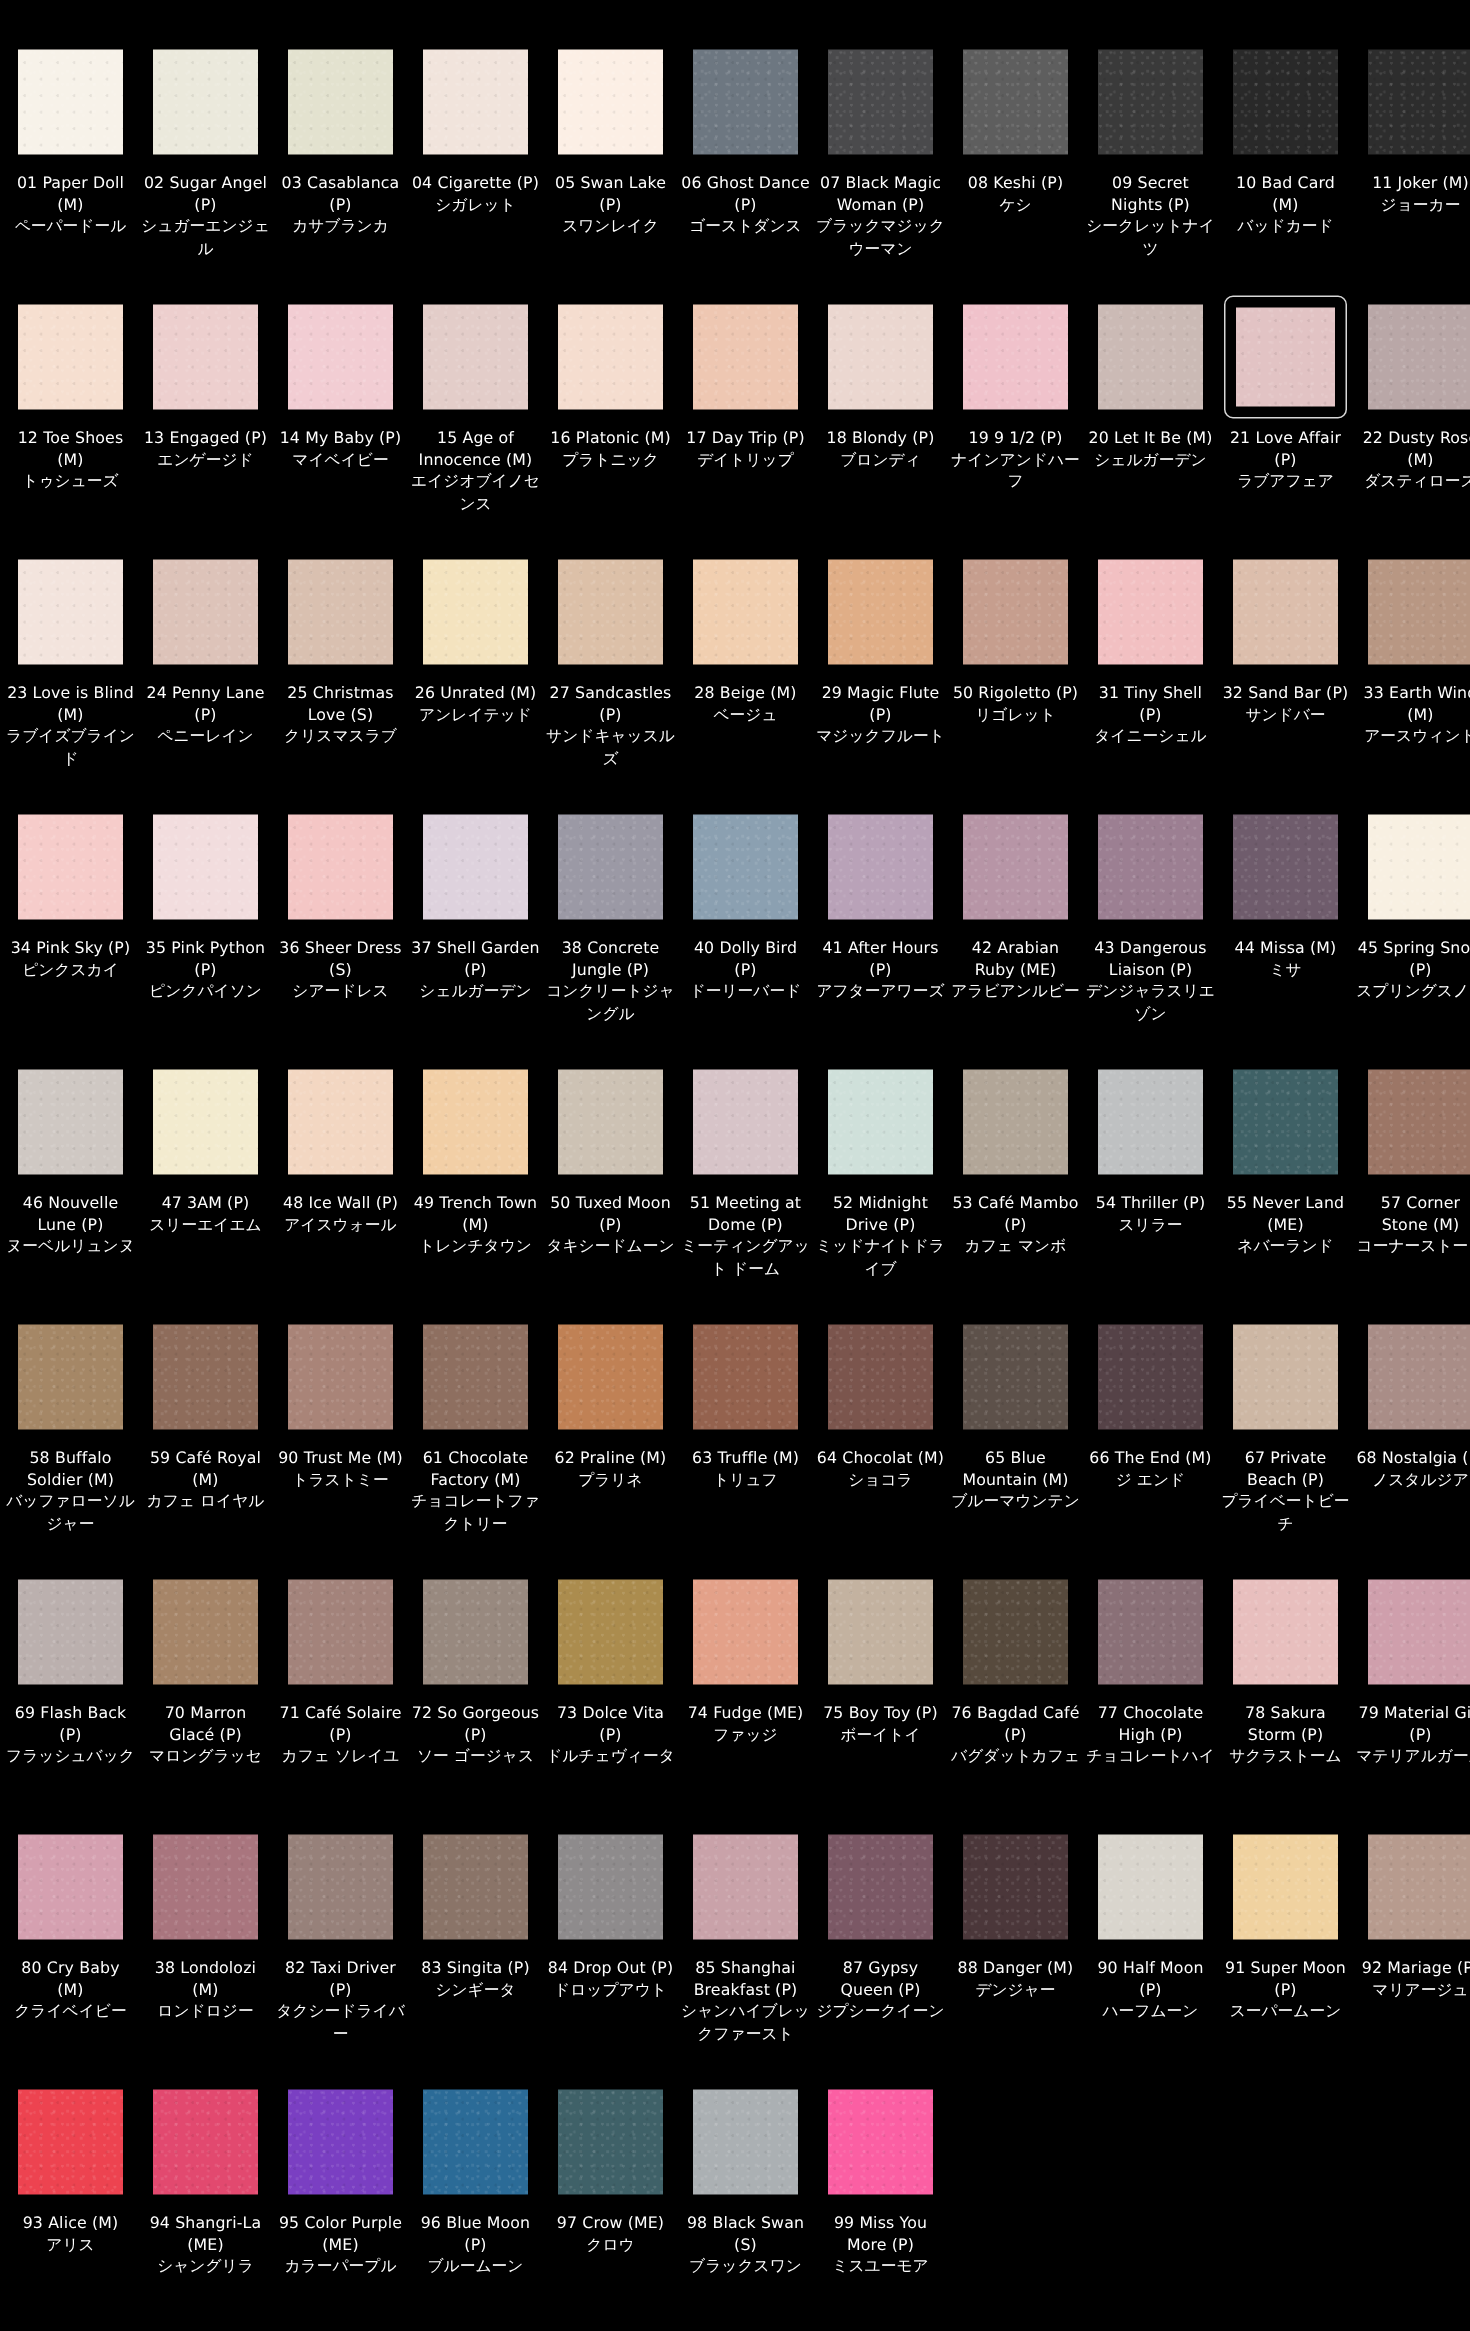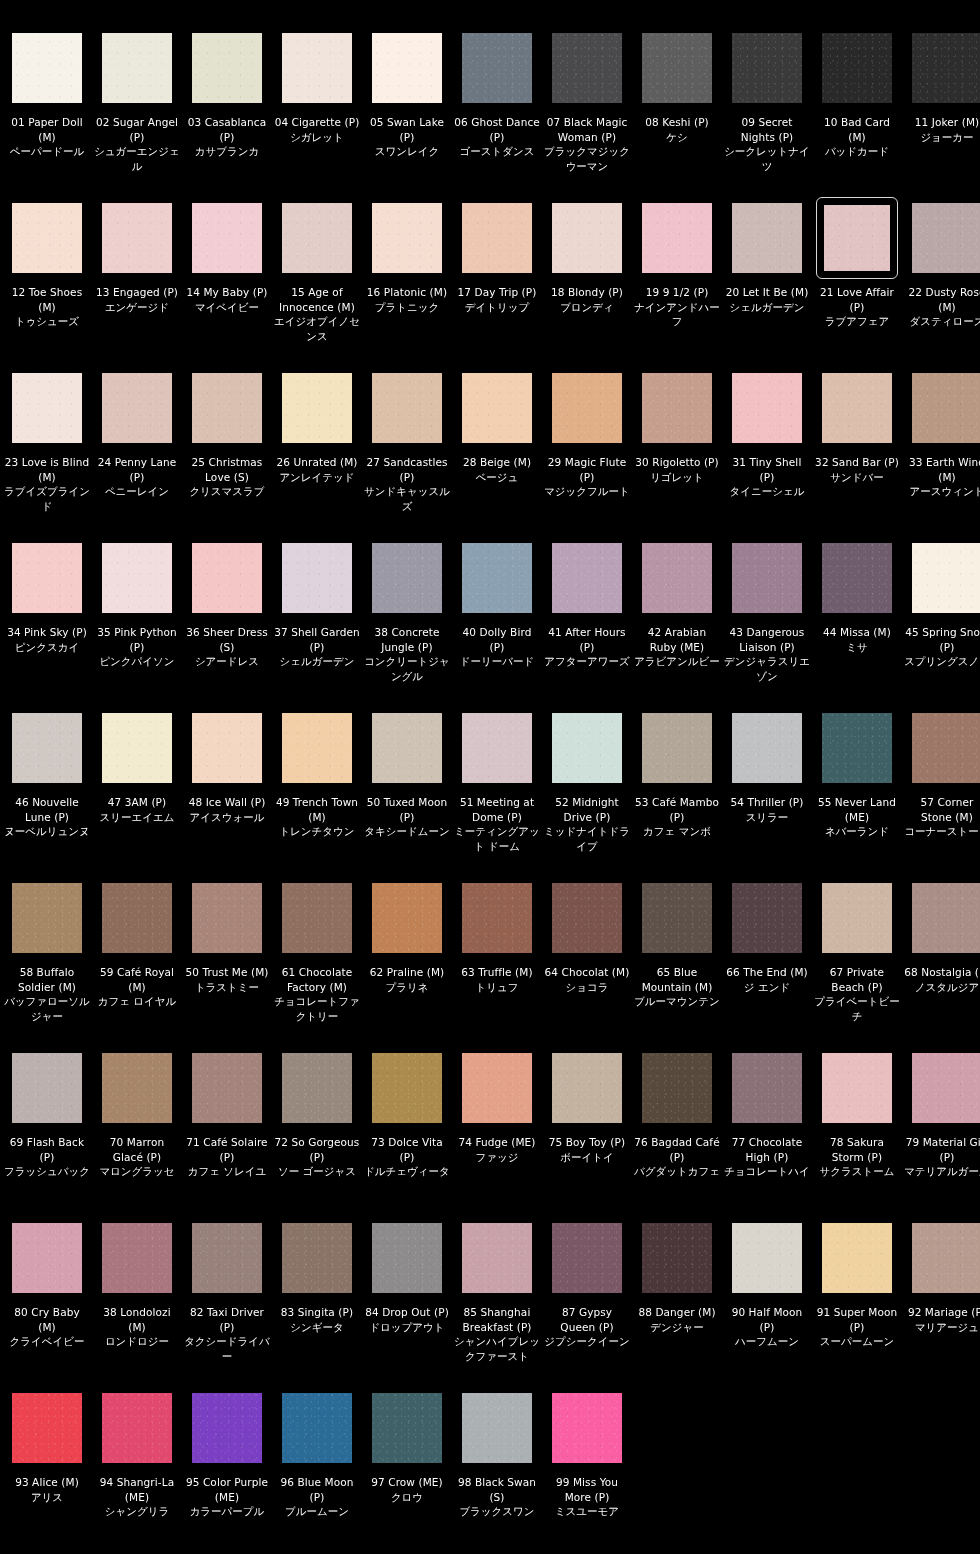--- a/index.html
+++ b/index.html
@@ -278,21 +278,21 @@
       <div class="swatch-wrap">
         <div class="swatch" title="Magic Flute" style="background-color: rgb(224, 174, 135);"></div>
       </div>
       <div class="label">29 Magic Flute (P)</div>
       <div class="jp">マジックフルート</div>
     </div>
     <div class="cell">
       <div class="swatch-wrap">
         <div class="swatch" title="Rigoletto" style="background-color: rgb(198, 158, 142);"></div>
       </div>
-      <div class="label">30 Rigoletto (P)</div>
+      <div class="label">50 Rigoletto (P)</div>
       <div class="jp">リゴレット</div>
     </div>
     <div class="cell">
       <div class="swatch-wrap">
         <div class="swatch" title="Tiny Shell" style="background-color: rgb(242, 192, 194);"></div>
       </div>
       <div class="label">31 Tiny Shell (P)</div>
       <div class="jp">タイニーシェル</div>
     </div>
     <div class="cell">
@@ -474,21 +474,21 @@
       <div class="swatch-wrap">
         <div class="swatch" title="Café Royal" style="background-color: rgb(142, 108, 91);"></div>
       </div>
       <div class="label">59 Café Royal (M)</div>
       <div class="jp">カフェ ロイヤル</div>
     </div>
     <div class="cell">
       <div class="swatch-wrap">
         <div class="swatch" title="Trust Me" style="background-color: rgb(169, 132, 120);"></div>
       </div>
-      <div class="label">50 Trust Me (M)</div>
+      <div class="label">90 Trust Me (M)</div>
       <div class="jp">トラストミー</div>
     </div>
     <div class="cell">
       <div class="swatch-wrap">
         <div class="swatch" title="Chocolate Factory" style="background-color: rgb(142, 111, 96);"></div>
       </div>
       <div class="label">61 Chocolate Factory (M)</div>
       <div class="jp">チョコレートファクトリー</div>
     </div>
     <div class="cell">

